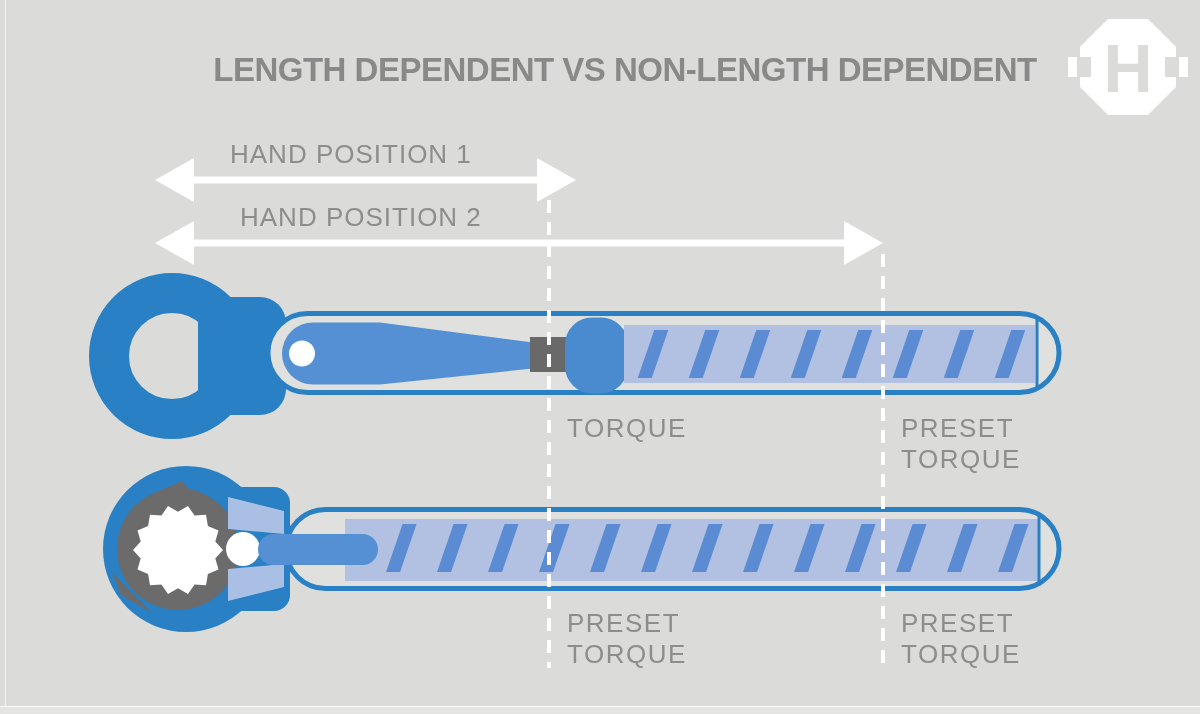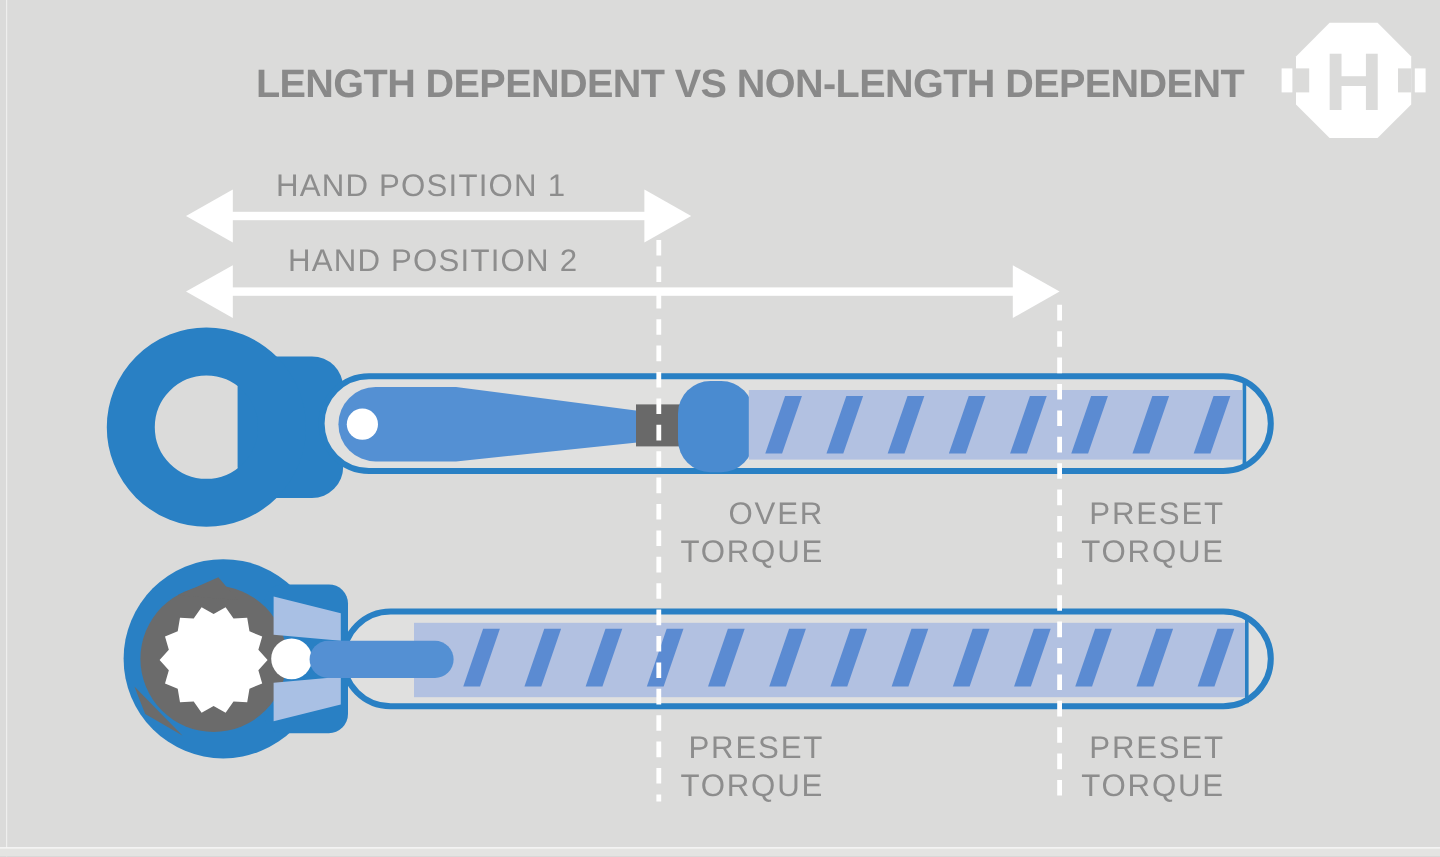--- a/index.html
+++ b/index.html
@@ -4,21 +4,21 @@
 <style>
   html,body{margin:0;padding:0;background:#bfbfbf;}
   #stage{
     position:relative;width:1200px;height:714px;overflow:hidden;
     background:#dbdbda;
     font-family:"Liberation Sans", sans-serif;
   }
   #stage .edge-line{position:absolute;left:5px;top:0;bottom:0;width:1px;background:rgba(255,255,255,.55);}
   #stage .bottom-strip{position:absolute;left:0;right:0;bottom:0;height:7px;background:#e4e4e2;border-top:1px solid rgba(255,255,255,.8);}
   svg{position:absolute;left:0;top:0;}
-  .txt{position:absolute;color:#8a8a8a;white-space:nowrap;text-align:right;}
+  .txt{position:absolute;color:#8a8a8a;white-space:nowrap;}
   .title{
     top:51px;left:25px;width:1200px;text-align:center;
     font-size:33px;font-weight:bold;letter-spacing:-0.5px;color:#898989;
   }
   .hp-label{font-size:26px;letter-spacing:1px;color:#8d8d8d;}
   .hp1{top:139px;left:230px;}
   .hp2{top:202px;left:240px;}
   .torque-label{font-size:26px;letter-spacing:1.5px;line-height:31px;color:#8d8d8d;}
   .torque-label span{display:block;}
   .tq-ot{top:413px;left:567px;}
@@ -111,21 +111,20 @@
       <text x="1128" y="92" text-anchor="middle" font-size="68" font-weight="bold" fill="#dbdbda" font-family="Liberation Sans, sans-serif">H</text>
     </g>
   </svg>
 
   <div class="txt title">LENGTH DEPENDENT VS NON-LENGTH DEPENDENT</div>
 
   <div class="txt hp-label hp1">HAND POSITION 1</div>
   <div class="txt hp-label hp2">HAND POSITION 2</div>
 
   <div class="txt torque-label tq-ot">
-    <span>OVER</span>
     <span>TORQUE</span>
   </div>
   <div class="txt torque-label tq-pt">
     <span>PRESET</span>
     <span>TORQUE</span>
   </div>
   <div class="txt torque-label tq-pbl">
     <span>PRESET</span>
     <span>TORQUE</span>
   </div>

